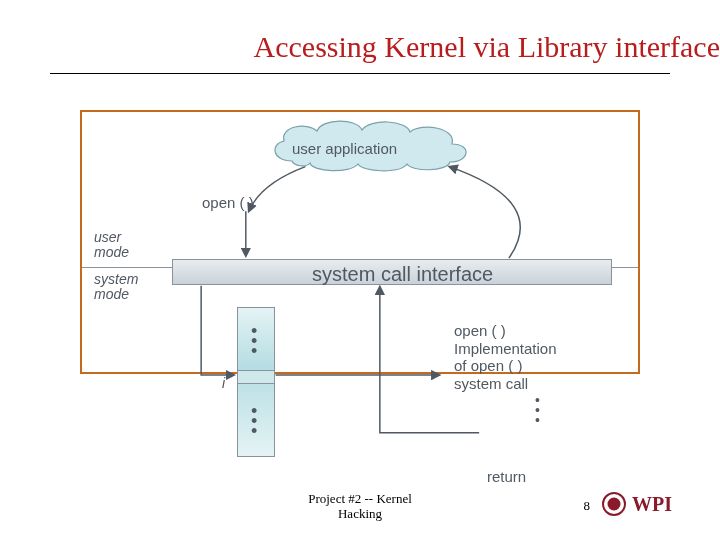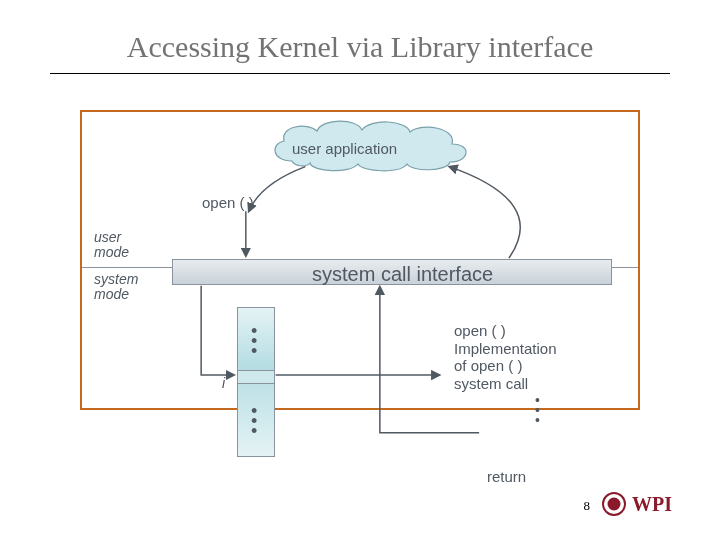--- a/index.html
+++ b/index.html
@@ -8,38 +8,38 @@
     height: 540px;
     background: #fff;
     font-family: "Times New Roman", serif;
     position: relative;
     overflow: hidden;
   }
   .title {
     position: absolute;
     top: 30px;
     width: 100%;
-    text-align: center;
+    text-align: right;
     font-size: 30px;
-    color: #737373;
+    color: #b91c1c;
   }
   .title-underline {
     position: absolute;
     top: 73px;
     left: 50px;
     right: 50px;
     height: 1px;
     background: #000;
   }
   .diagram-frame {
     position: absolute;
     top: 110px;
     left: 80px;
     width: 560px;
-    height: 300px;
+    height: 264px;
     border: 2px solid #c46a1f;
   }
   .diagram {
     position: absolute;
     inset: 0;
   }
   
   .cloud {
     position: absolute;
     left: 180px;
@@ -273,20 +273,22 @@
 
       <path d="M195 265 L360 265" fill="none" stroke="#505962" stroke-width="1.5" marker-end="url(#ah)"></path>
 
       <path d="M400 323 L300 323 L300 176" fill="none" stroke="#505962" stroke-width="1.5" marker-end="url(#ah)"></path>
     </svg>
 
   </div>
 </div>
 
 <div class="footer">
+  <div class="footer-center" style="white-space:pre;">Project #2 -- Kernel
+Hacking</div>
   <div class="footer-pagenum">8</div>
   <div class="footer-logo">
     <svg viewBox="0 0 88 28">
       <circle cx="12" cy="14" r="11" fill="#fff" stroke="#8a1a2b" stroke-width="2"></circle>
       <circle cx="12" cy="14" r="6.5" fill="#8a1a2b"></circle>
       <text x="30" y="21" font-family="Georgia, 'Times New Roman', serif" font-weight="bold" font-size="20" fill="#8a1a2b">WPI</text>
     </svg>
   </div>
 </div>
 

